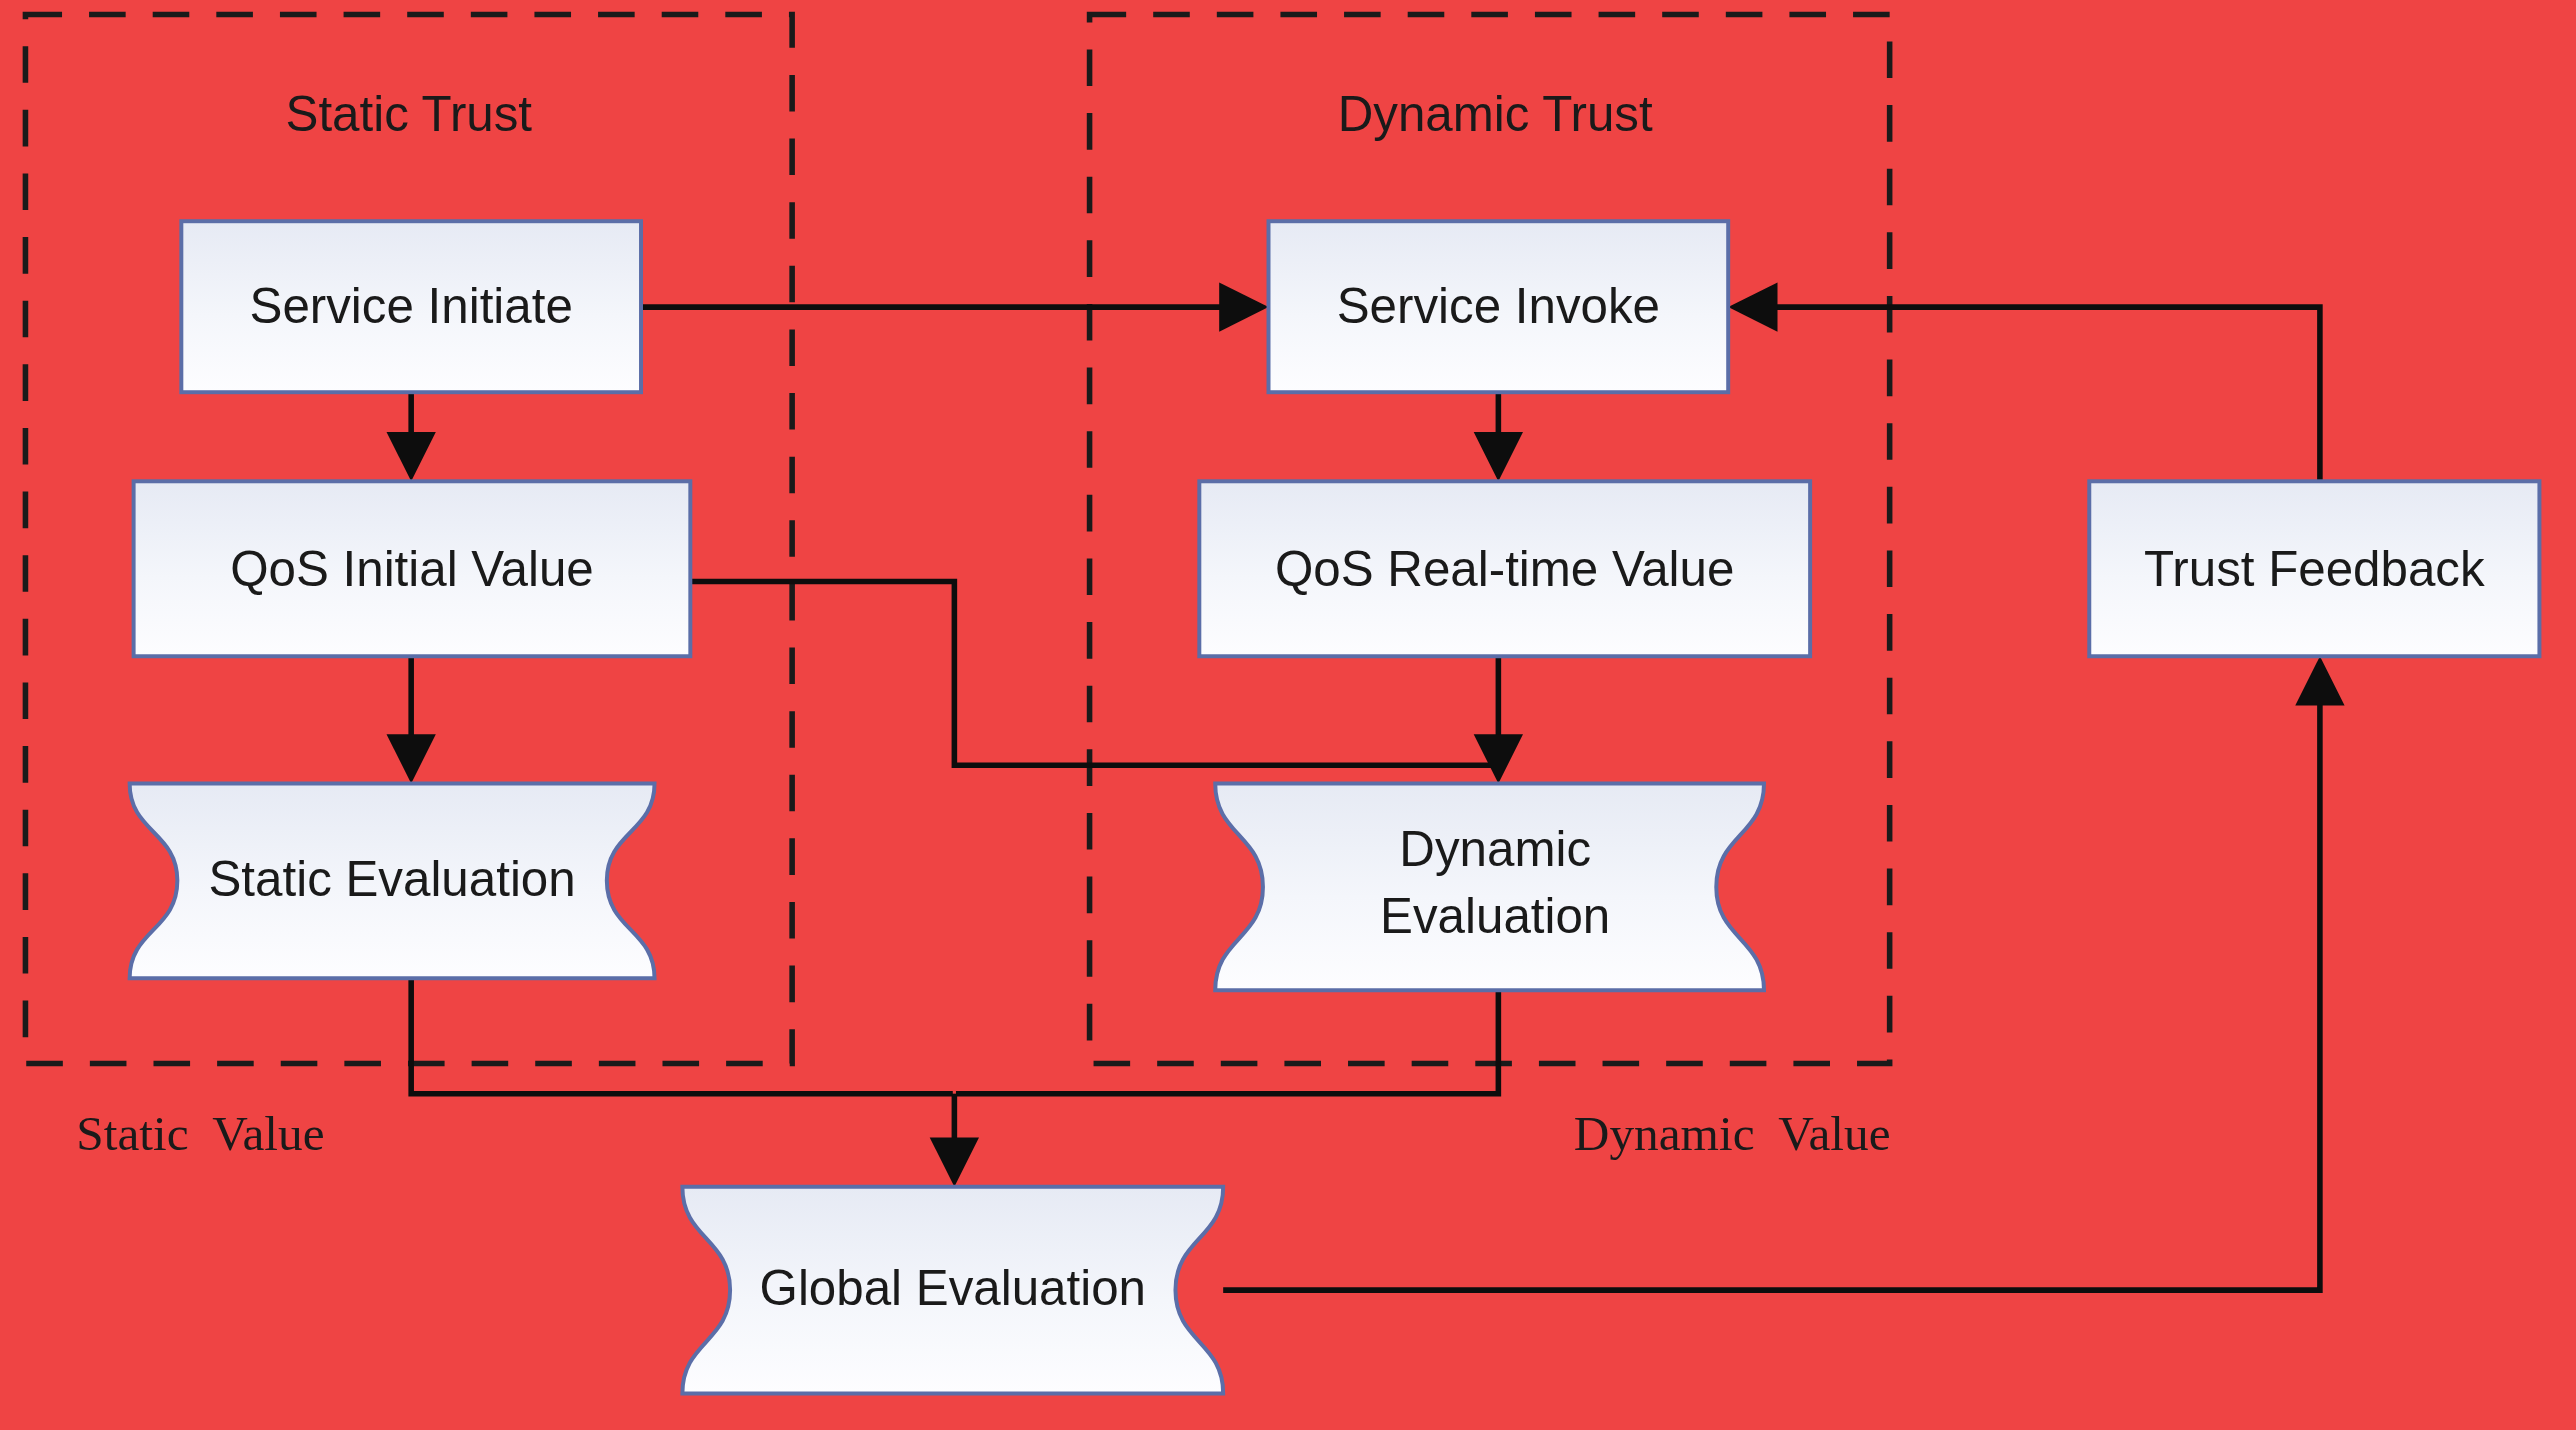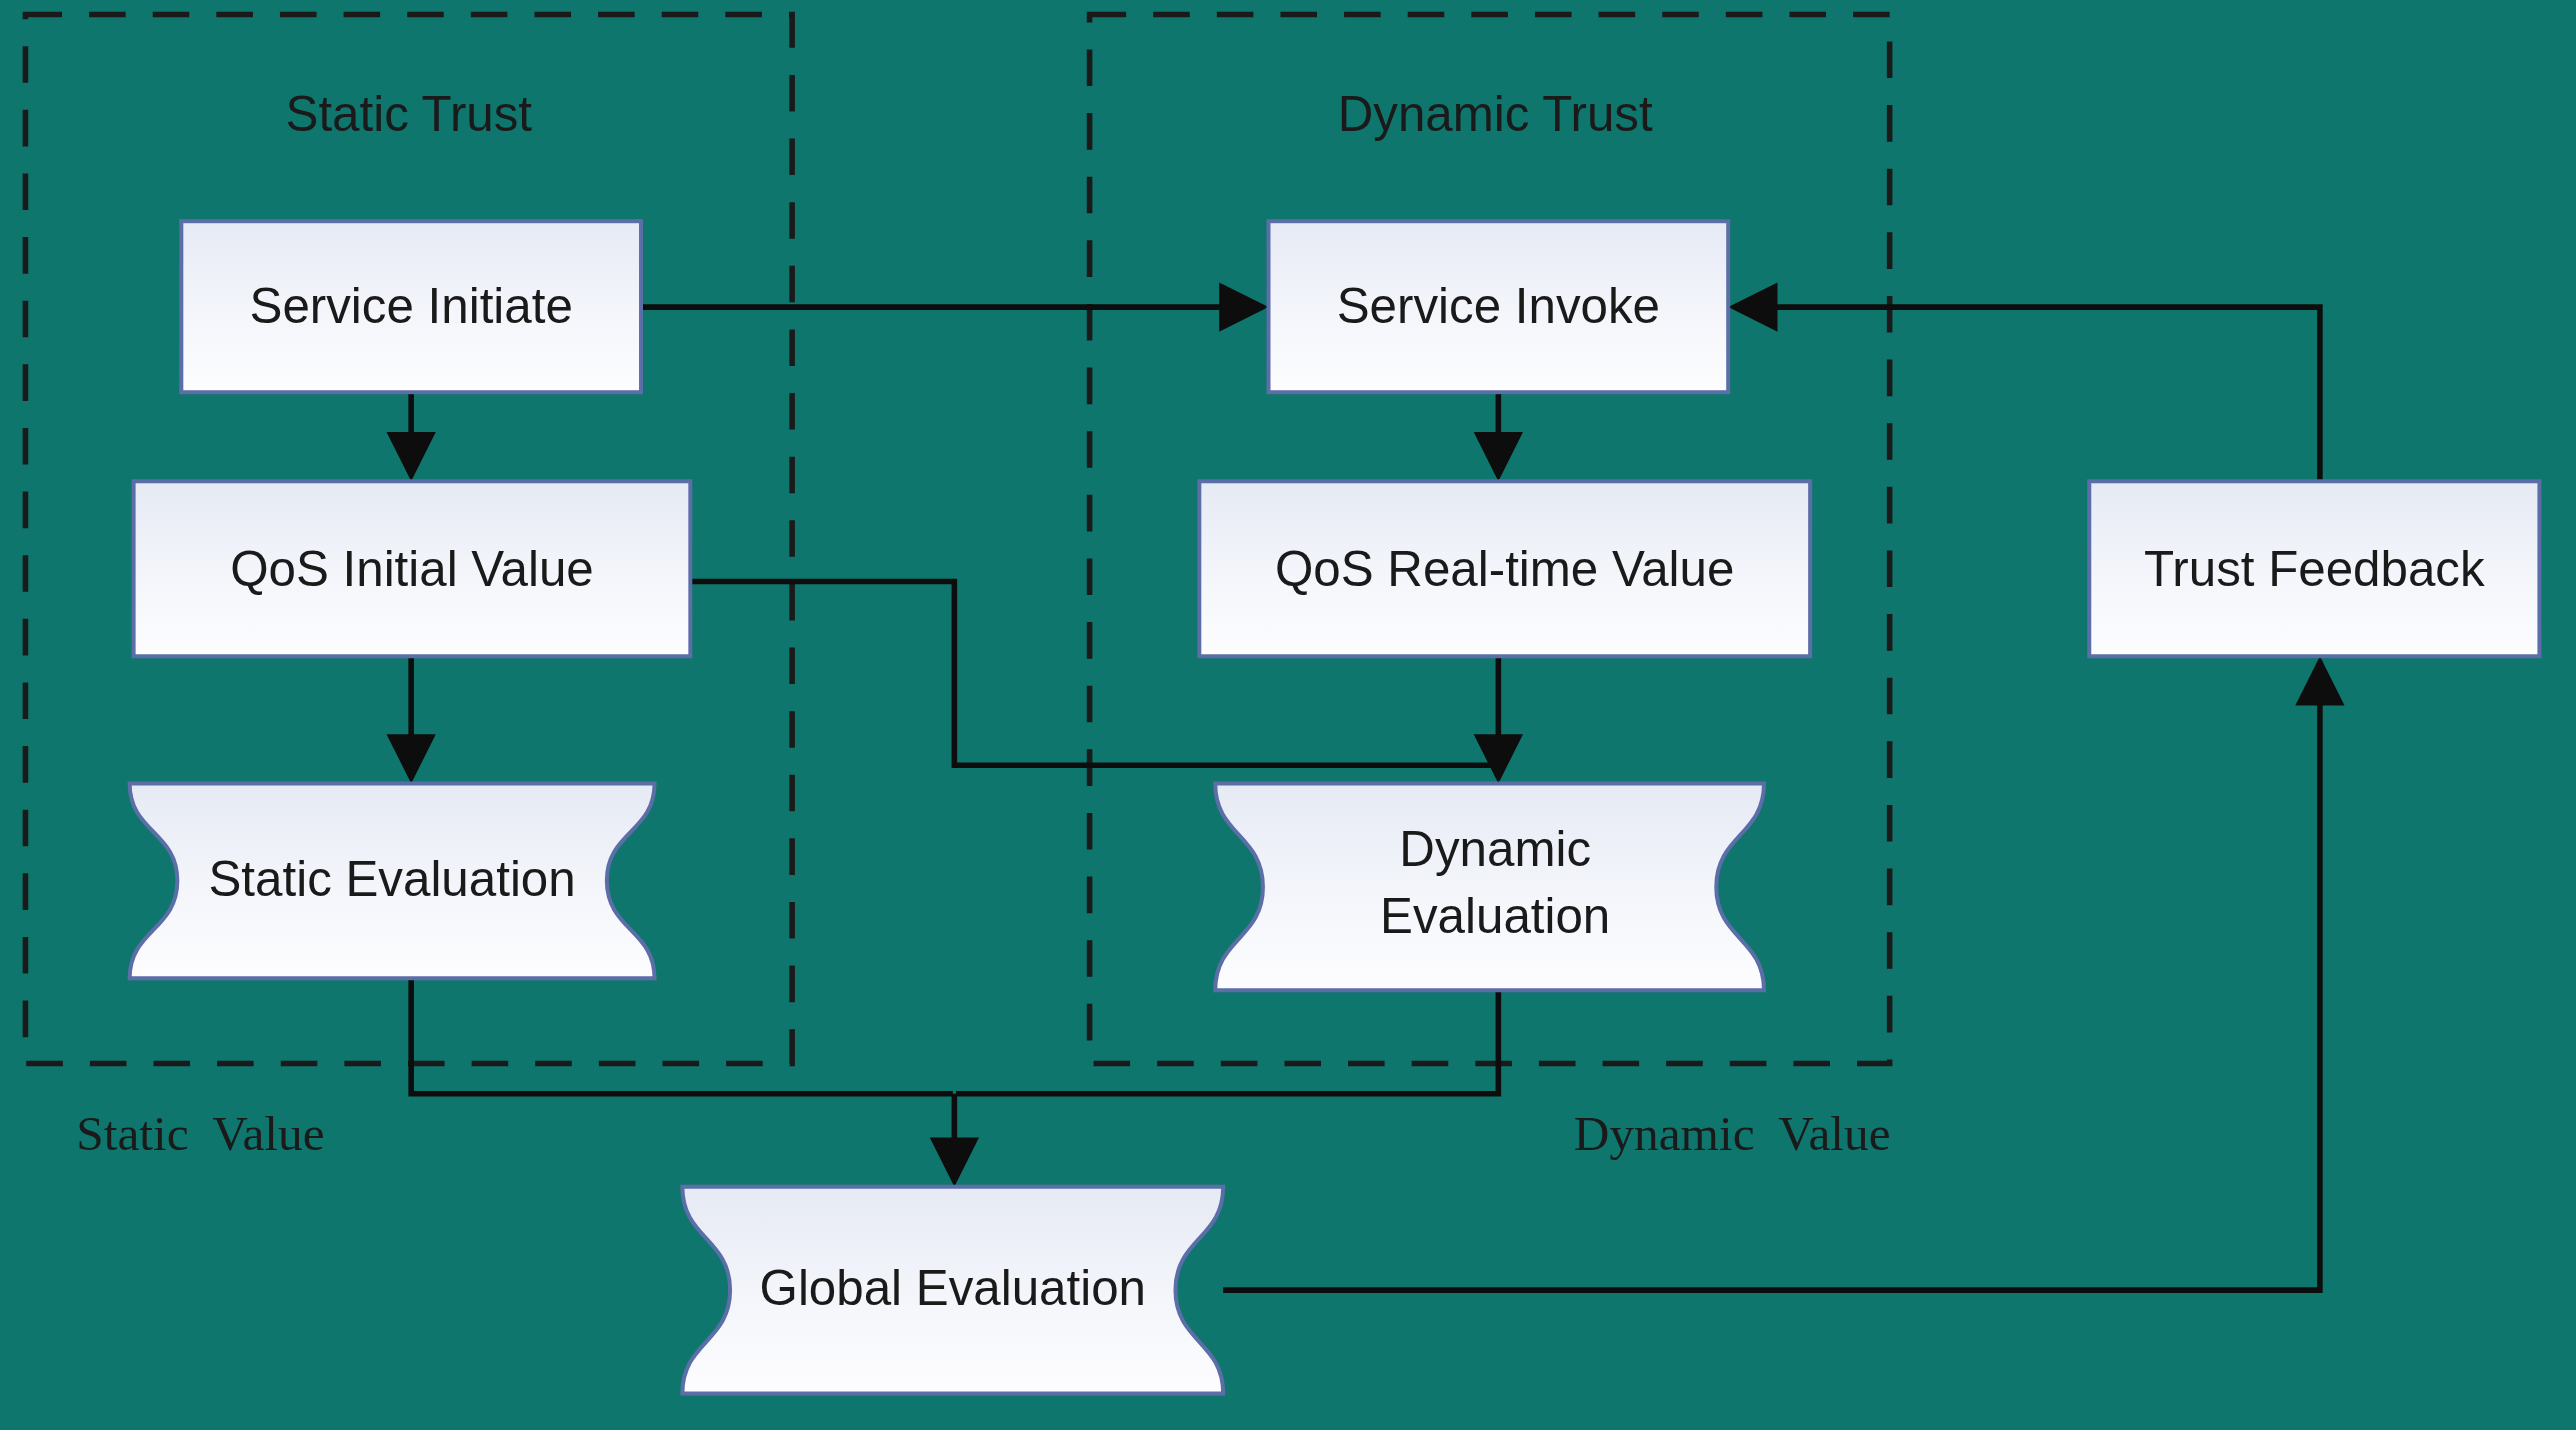--- a/index.html
+++ b/index.html
@@ -10,21 +10,21 @@
   body {
     width: 2576px;
     height: 1431px;
     overflow: hidden;
     font-family: "Liberation Sans", sans-serif;
   }
   #diagram-root {
     position: relative;
     width: 2576px;
     height: 1431px;
-    background: #0f766e;
+    background: #ef4444;
   }
   svg#diagram-canvas {
     position: absolute;
     left: 0;
     top: 0;
     width: 2576px;
     height: 1431px;
     display: block;
   }
   .node-label {

